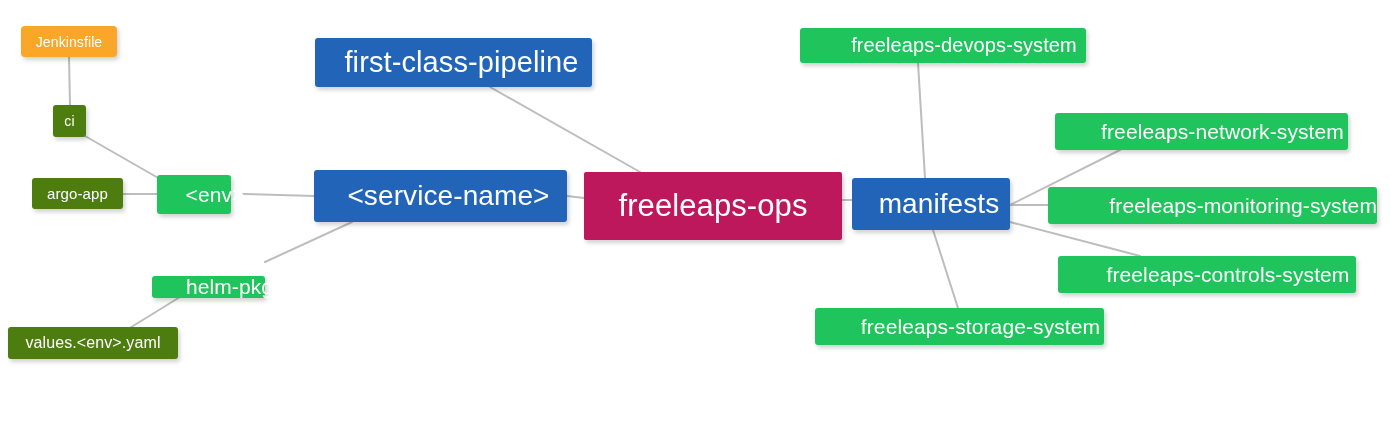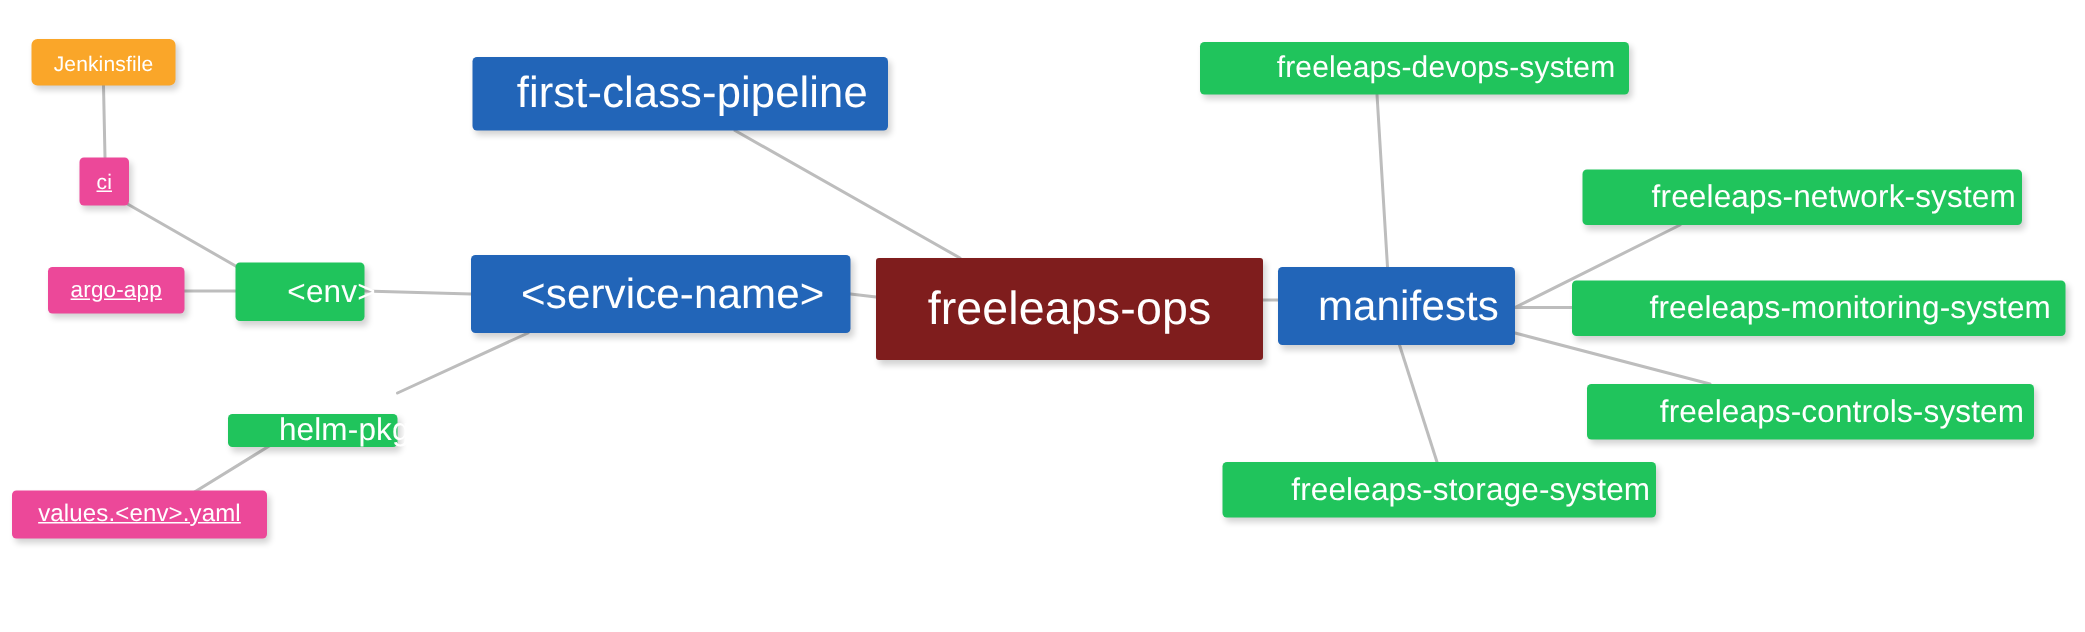--- a/index.html
+++ b/index.html
@@ -33,41 +33,40 @@
     align-items: center;
     justify-content: center;
     box-sizing: border-box;
     color: #ffffff;
     white-space: nowrap;
     letter-spacing: 0.1px;
     box-shadow: 2px 3px 4px rgba(0,0,0,0.18);
     z-index: 2;
   }
   .node.root {
-    background: #7f1d1d;
+    background: #be185d;
     border-radius: 2px;
   }
   .node.blue {
     background: #2265b8;
     border-radius: 3px;
     padding-left: 16px;
   }
   .node.green {
     background: #20c45c;
     border-radius: 3px;
     padding-left: 42px;
   }
   .node.orange {
     background: #faa629;
     border-radius: 4px;
   }
   .node.red {
-    background: #ec4899;
+    background: #4d7c0f;
     border-radius: 3px;
-    text-decoration: underline;
   }
 </style>
 </head>
 <body>
 
 <div id="mindmap">
   <svg id="edges" width="1390" height="421" viewBox="0 0 1390 421">
       <line x1="69" y1="57" x2="70" y2="105" stroke="#bdbdbd" stroke-width="2" stroke-linecap="round"></line>
       <line x1="85" y1="136" x2="160" y2="179" stroke="#bdbdbd" stroke-width="2" stroke-linecap="round"></line>
       <line x1="123" y1="194" x2="157" y2="194" stroke="#bdbdbd" stroke-width="2" stroke-linecap="round"></line>
@@ -86,21 +85,21 @@
   <div id="node-layer">
       <div class="node orange" style="left: 21px; top: 26px; width: 96px; height: 31px; font-size: 14px;">
         <span>Jenkinsfile</span>
       </div>
       <div class="node red" style="left: 53px; top: 105px; width: 33px; height: 32px; font-size: 14px;">
         <span>ci</span>
       </div>
       <div class="node red" style="left: 32px; top: 178px; width: 91px; height: 31px; font-size: 15px;">
         <span>argo-app</span>
       </div>
-      <div class="node green" style="left: 157px; top: 175px; width: 86px; height: 39px; font-size: 21px;">
+      <div class="node green" style="left: 157px; top: 175px; width: 74px; height: 39px; font-size: 21px;">
         <span>&lt;env&gt;</span>
       </div>
       <div class="node green" style="left: 152px; top: 258px; width: 113px; height: 22px; font-size: 21px; margin-top: 18px;">
         <span>helm-pkg</span>
       </div>
       <div class="node red" style="left: 8px; top: 327px; width: 170px; height: 32px; font-size: 16px;">
         <span>values.&lt;env&gt;.yaml</span>
       </div>
       <div class="node blue" style="left: 315px; top: 38px; width: 277px; height: 49px; font-size: 29px;">
         <span>first-class-pipeline</span>
@@ -113,21 +112,21 @@
       </div>
       <div class="node blue" style="left: 852px; top: 178px; width: 158px; height: 52px; font-size: 28px;">
         <span>manifests</span>
       </div>
       <div class="node green" style="left: 800px; top: 28px; width: 286px; height: 35px; font-size: 20px;">
         <span>freeleaps-devops-system</span>
       </div>
       <div class="node green" style="left: 1055px; top: 113px; width: 293px; height: 37px; font-size: 21px;">
         <span>freeleaps-network-system</span>
       </div>
-      <div class="node green" style="left: 1048px; top: 187px; width: 329px; height: 37px; font-size: 21px;">
+      <div class="node green" style="left: 1048px; top: 187px; width: 329px; height: 37px; font-size: 21px; justify-content: flex-end;">
         <span>freeleaps-monitoring-system</span>
       </div>
       <div class="node green" style="left: 1058px; top: 256px; width: 298px; height: 37px; font-size: 21px;">
         <span>freeleaps-controls-system</span>
       </div>
       <div class="node green" style="left: 815px; top: 308px; width: 289px; height: 37px; font-size: 21px;">
         <span>freeleaps-storage-system</span>
       </div>
     </div>
 </div>

